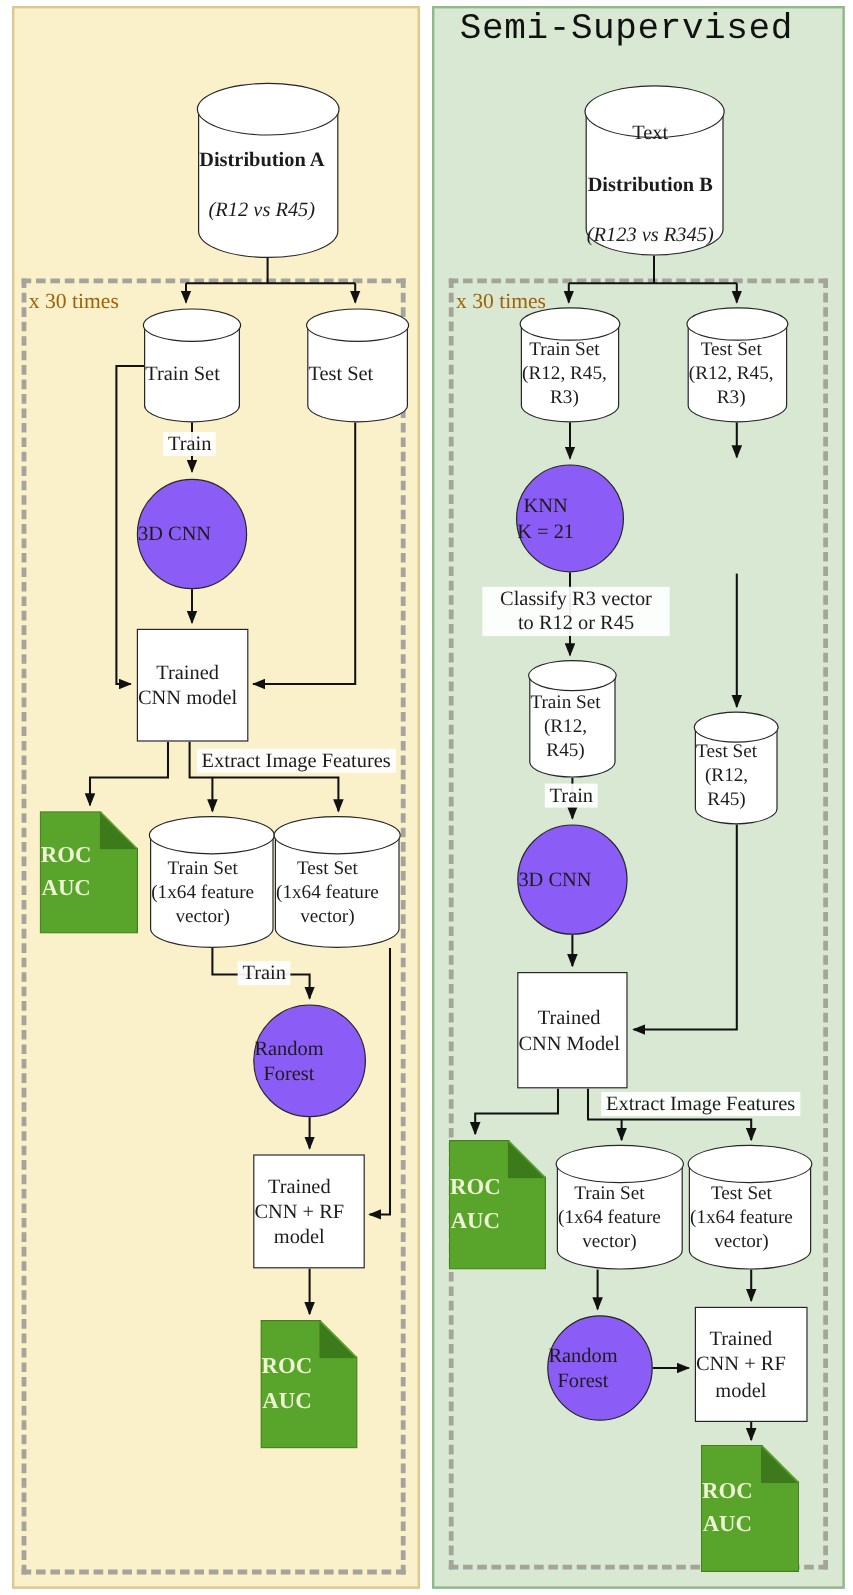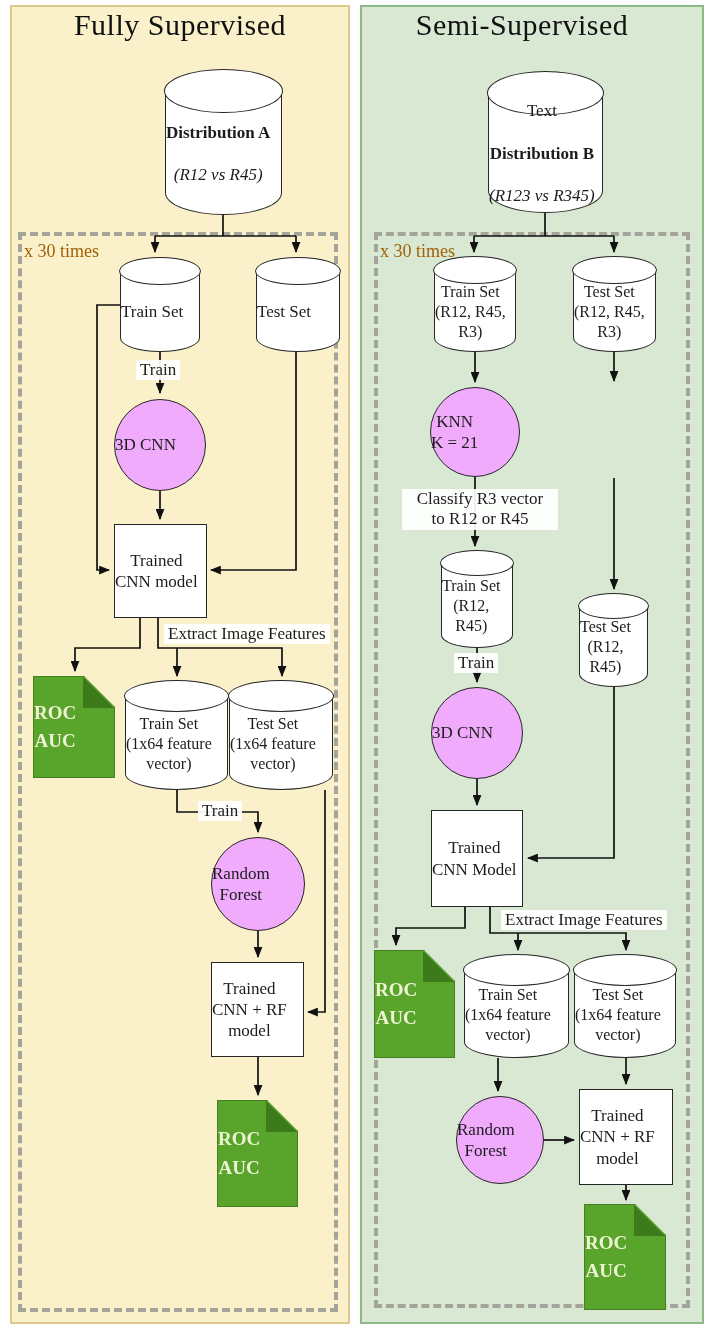--- a/index.html
+++ b/index.html
@@ -9,21 +9,21 @@
   }
   .panel{position:absolute;top:5px;height:1319px;border:2px solid;box-sizing:border-box;}
   .panel.fully{left:10px;width:340px;background:#faf0ca;border-color:#ddc98e;}
   .panel.semi{left:360px;width:344px;background:#d9e8d3;border-color:#8eba8a;}
   .ptitle{position:absolute;top:8px;font-size:30px;text-align:center;letter-spacing:0.5px;color:#111;}
   .loopbox{position:absolute;border:4px dashed #a5a49b;box-sizing:border-box;background:transparent;}
   .looplabel{position:absolute;font-size:18px;color:#a16207;}
   .node{position:absolute;box-sizing:border-box;display:flex;align-items:center;justify-content:flex-start;
         text-align:center;font-size:17px;line-height:1.25;white-space:pre-line;}
   .rect{background:#fff;border:1.8px solid #262626;}
-  .circle{background:#f0abfc;border:1.8px solid #262626;border-radius:50%;}
+  .circle{background:#8b5cf6;border:1.8px solid #262626;border-radius:50%;}
   .cyl{background:#fff;border:1.8px solid #262626;border-radius:50% / var(--ry);padding-top:var(--ry);}
   .cyl::before{content:"";position:absolute;left:-1.8px;right:-1.8px;top:-1.8px;
         height:calc(var(--ry) * 2);border:1.8px solid #262626;border-radius:50%;
         background:#fff;box-sizing:border-box;}
   .cyl .t{position:relative;z-index:1;}
   .doc{background:#59a42a;border:1.5px solid #477f20;color:#eef3d4;font-weight:bold;font-size:19px;
        clip-path:polygon(0 0,calc(100% - 31px) 0,100% 31px,100% 100%,0 100%);line-height:1.5;}
   .doc::after{content:"";position:absolute;top:0;right:0;width:31px;height:31px;
        background:#3d7a1c;clip-path:polygon(0 0,100% 100%,0 100%);}
   .elabel{position:absolute;background:rgba(255,255,255,0.92);padding:0 4px;font-size:17px;
@@ -38,22 +38,21 @@
 <body>
 
 <div id="stage">
 
   <div class="panel fully"></div>
   <div class="panel semi"></div>
 
   <div class="loopbox" style="left:18px;top:232px;width:320px;height:1080px;"></div>
   <div class="loopbox" style="left:374px;top:232px;width:316px;height:1076px;"></div>
 
-  <div class="ptitle" style="left:10px;width:340px;">Fully Supervised</div>
-  <div class="ptitle" style="left:360px;width:324px;">Semi-Supervised</div>
+  <div class="ptitle" style="left:360px;width:324px;font-family:Liberation Mono, monospace;">Semi-Supervised</div>
 
   <div class="looplabel" style="left:24px;top:241px;">x 30 times</div>
   <div class="looplabel" style="left:380px;top:241px;">x 30 times</div>
 
   <svg id="wires" width="711" height="1329">
     <defs>
       <marker id="ah" viewBox="0 0 10 8" markerWidth="11" markerHeight="9" refX="9" refY="4" orient="auto" markerUnits="userSpaceOnUse">
         <path d="M0,0 L10,4 L0,8 Z" fill="#111"></path>
       </marker>
     </defs>

